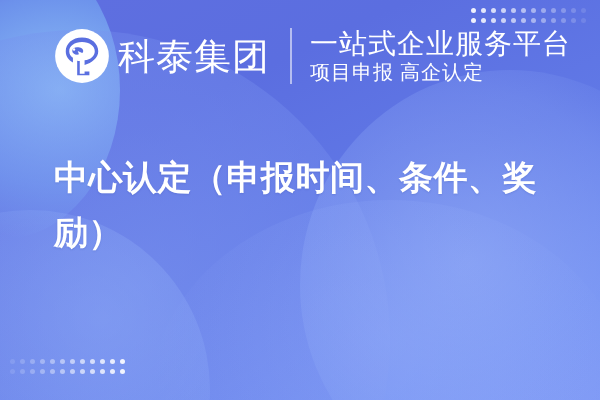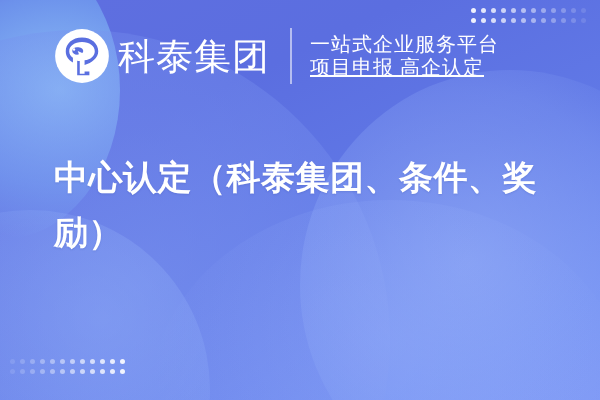--- a/index.html
+++ b/index.html
@@ -103,34 +103,33 @@
   .divider {
     width: 2px;
     height: 56px;
     background: rgba(255,255,255,0.55);
     margin: 0 18px 0 20px;
     flex: none;
   }
   .tagline-block { display: flex; flex-direction: column; justify-content: center; }
   .tagline-main {
     color: #ffffff;
-    font-size: 20px;
+    font-size: 28px;
     line-height: 1.15;
     letter-spacing: 1px;
     white-space: nowrap;
     font-family: "Liberation Sans", "DejaVu Sans", sans-serif;
   }
   .tagline-sub {
     color: #ffffff;
     font-size: 20px;
     line-height: 1.15;
     letter-spacing: 1px;
     white-space: nowrap;
     font-family: "Liberation Serif", "DejaVu Serif", serif;
-    text-decoration: underline;
   }
 
   
   .title {
     position: absolute;
     left: 54px;
     top: 150px;
     width: 500px;
     color: #ffffff;
     font-size: 34px;
@@ -230,17 +229,17 @@
     <div class="divider"></div>
 
     <div class="tagline-block">
       <div class="tagline-main">一站式企业服务平台</div>
       <div class="tagline-sub">项目申报 高企认定</div>
     </div>
 
   </div>
 
   <div class="title">
-    <div>中心认定（科泰集团、条件、奖</div>
+    <div>中心认定（申报时间、条件、奖</div>
     <div>励）</div>
   </div>
 
 </div>
 
 </body></html>

